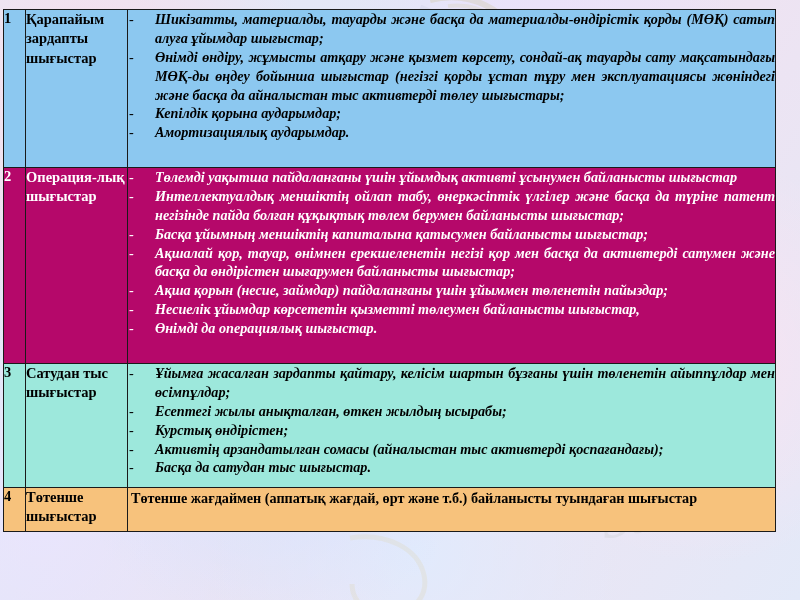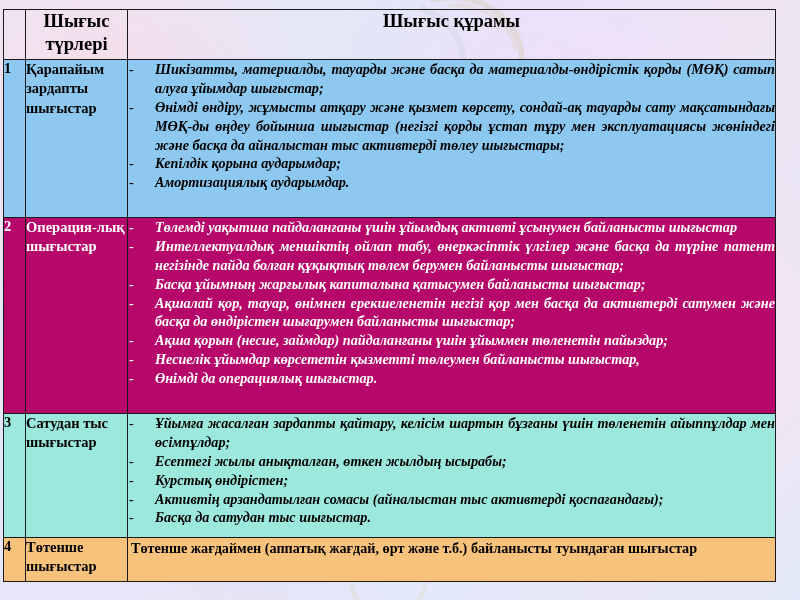--- a/index.html
+++ b/index.html
@@ -205,25 +205,20 @@
 
 <div class="table-wrap">
   <table class="cost-table">
     <colgroup>
       <col class="c-num">
       <col class="c-type">
       <col class="c-body">
     </colgroup>
     <tbody>
 
-      <tr class="rh">
-        <td class="hdr-blank"></td>
-        <td class="hdr-cell hdr-type">Шығыс түрлері</td>
-        <td class="hdr-cell">Шығыс құрамы</td>
-      </tr>
 
       <tr class="row-blue r1">
         <td class="num-cell">1</td>
         <td class="type-cell">Қарапайым зардапты шығыстар</td>
         <td class="body-cell">
           <ul class="items">
             <li>
               <span class="dash">-</span>
               <span class="txt">Шикізатты, материалды, тауарды және басқа да материалды-өндірістік қорды (МӨҚ) сатып алуға ұйымдар шығыстар;</span>
             </li>
@@ -251,21 +246,21 @@
             <li>
               <span class="dash">-</span>
               <span class="txt">Төлемді уақытша пайдаланғаны үшін ұйымдық активті ұсынумен байланысты шығыстар</span>
             </li>
             <li>
               <span class="dash">-</span>
               <span class="txt">Интеллектуалдық меншіктің ойлап табу, өнеркәсіптік үлгілер және басқа да түріне патент негізінде пайда болған құқықтық төлем берумен байланысты шығыстар;</span>
             </li>
             <li>
               <span class="dash">-</span>
-              <span class="txt">Басқа ұйымның жарғылық капиталына қатысумен байланысты шығыстар;</span>
+              <span class="txt">Басқа ұйымның меншіктің капиталына қатысумен байланысты шығыстар;</span>
             </li>
             <li>
               <span class="dash">-</span>
               <span class="txt">Ақшалай қор, тауар, өнімнен ерекшеленетін негізі қор мен басқа да активтерді сатумен және басқа да өндірістен шығарумен байланысты шығыстар;</span>
             </li>
             <li>
               <span class="dash">-</span>
               <span class="txt">Ақша қорын (несие, займдар) пайдаланғаны үшін ұйыммен төленетін пайыздар;</span>
             </li>
             <li>

